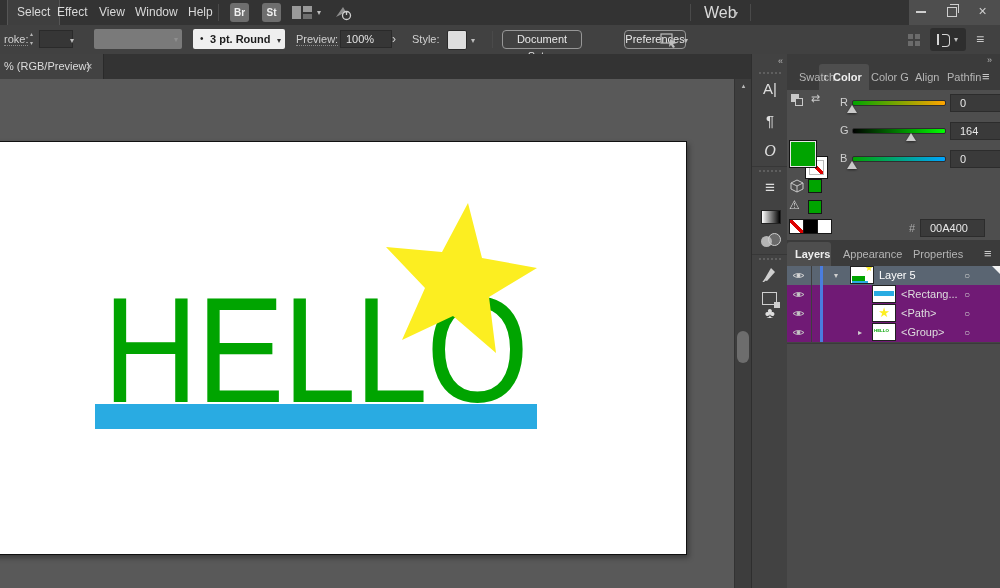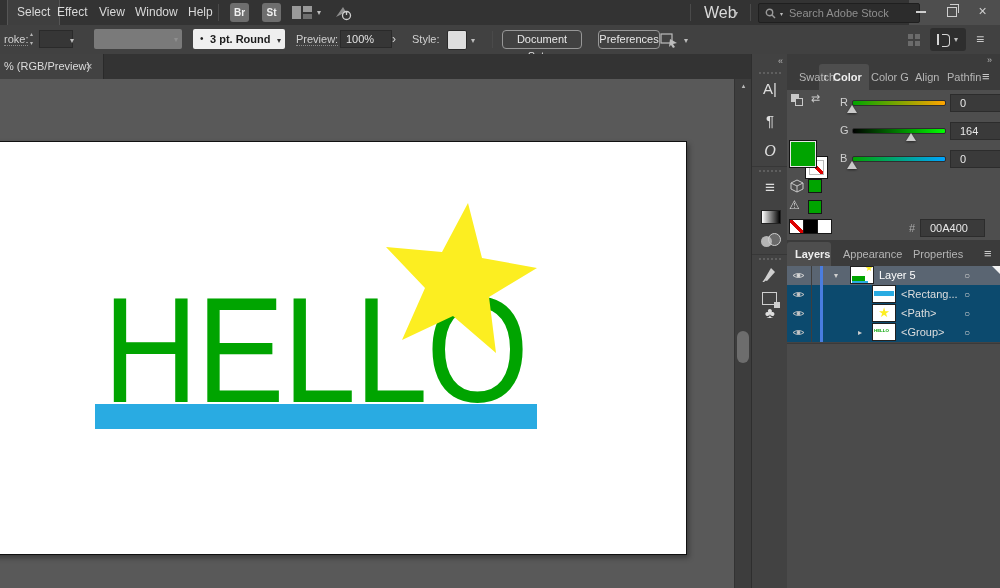--- a/index.html
+++ b/index.html
@@ -68,21 +68,21 @@
   .track{position:absolute;width:92px;height:4px;border-radius:2px;border:1px solid #2e2e2e;}
   .thumb{position:absolute;width:0;height:0;border-left:5px solid transparent;border-right:5px solid transparent;
          border-bottom:8px solid #c9c9c9;filter:drop-shadow(0 1px 1px rgba(0,0,0,.5));}
   .chlbl{position:absolute;color:#cfcfcf;}
   .mini-sq{position:absolute;width:12px;height:12px;background:#00A400;box-shadow:0 0 0 1px #161616;}
   .nbw{position:absolute;width:13px;height:13px;box-shadow:0 0 0 1px #181818;}
   #spectrum{position:absolute;left:2px;top:154px;width:196px;height:26px;border:1px solid #2b2b2b;
     background:linear-gradient(to bottom,rgba(0,0,0,0) 55%,rgba(0,0,0,.95) 100%),
     linear-gradient(90deg,#f00 0%,#ff0 16%,#0f0 33%,#0ff 50%,#00f 66%,#f0f 83%,#f00 100%);}
   #layersbody{position:absolute;left:0;top:212px;width:213px;height:322px;background:#4b4b4b;}
-  .lrow{position:absolute;left:0;width:213px;height:19px;background:#0c4a6e;border-bottom:1px solid #444;}
+  .lrow{position:absolute;left:0;width:213px;height:19px;background:#701a75;border-bottom:1px solid #444;}
   .lrow.sel{background:#5a6572;}
   .lrow .corner{position:absolute;right:0;top:0;width:0;height:0;border-left:8px solid transparent;border-top:8px solid #f2f2f2;}
   .ldiv{position:absolute;left:24px;top:0;width:1px;height:19px;background:#3e3e3e;}
   .lbar{position:absolute;left:33px;top:0;width:3px;height:19px;background:#4a7de0;}
   .lthumb{position:absolute;top:1px;width:22px;height:16px;background:#fff;box-shadow:0 0 0 1px #202020;overflow:hidden;}
   .lname{position:absolute;top:0;line-height:19px;color:#dedede;}
   .ltarget{position:absolute;left:177px;top:0;line-height:19px;color:#cfcfcf;font-size:10px;}
   .leye{position:absolute;left:5px;top:5px;}
   .lchev{position:absolute;top:0;line-height:19px;color:#cfcfcf;font-size:8px;}
   
@@ -115,28 +115,20 @@
     <span class="abs chev" style="left:317px;top:8px">▾</span>
     <svg class="abs" style="left:334px;top:4px" width="18" height="17">
       <path d="M2 13 L9 3 L12 8 Z" fill="#8d8d8d"></path>
       <circle cx="12.5" cy="11.5" r="4" fill="none" stroke="#cfcfcf" stroke-width="1.3"></circle>
       <line x1="12.5" y1="7" x2="12.5" y2="11" stroke="#cfcfcf" stroke-width="1.3"></line>
     </svg>
     <div class="vdiv" style="left:690px"></div>
     <span class="abs" style="left:704px;top:0;line-height:25px;font-size:16px;color:#d9d9d9">Web</span>
     <span class="abs chev" style="left:734px;top:9px">▾</span>
     <div class="vdiv" style="left:750px"></div>
-    <div id="searchbox" style="left:758px">
-      <svg width="11" height="11">
-        <circle cx="4.5" cy="4.5" r="3.2" fill="none" stroke="#9a9a9a" stroke-width="1.4"></circle>
-        <line x1="7" y1="7" x2="10" y2="10" stroke="#9a9a9a" stroke-width="1.4"></line>
-      </svg>
-      <span class="chev" style="font-size:6px">▾</span>
-      <input type="text" placeholder="Search Adobe Stock" style="">
-    </div>
     <div class="winbtn" style="left:905px"><span class="min"></span></div>
     <div class="winbtn" style="left:936px"><span class="rest"></span></div>
     <div class="winbtn" style="left:967px;font-size:14px"><span>×</span></div>
   </div>
 
   <div class="abs" id="controlbar">
     <span class="lbl" style="left:4px">roke:</span>
     <div class="stepper" style="left:27px">
       <span>▴</span>
         <span>▾</span>
@@ -153,21 +145,21 @@
     </div>
     <span class="lbl" style="left:296px">Preview:</span>
     <div class="field" style="left:340px;top:5px;width:40px">100%</div>
     <span class="abs" style="left:392px;top:7px;color:#cfcfcf;font-size:12px">›</span>
     <span class="lbl" style="left:412px;border-bottom:none">Style:</span>
     <div class="abs" style="left:447px;top:5px;width:18px;height:18px;background:#dedede;border:1px solid #2a2a2a;border-radius:2px"></div>
     <span class="abs chev" style="left:471px;top:11px">▾</span>
     <div class="vdiv" style="left:492px;top:6px"></div>
 
     <div class="cbtn" style="left:502px;width:78px;padding:0">Document Setup</div>
-    <div class="cbtn" style="left:598px;width:60px;padding:0">Preferences</div>
+    <div class="cbtn" style="left:624px;width:60px;padding:0">Preferences</div>
 
     <svg class="abs" style="left:660px;top:6px" width="20" height="17">
       <rect x="1" y="3" width="11" height="9" fill="none" stroke="#bdbdbd" stroke-width="1.2"></rect>
       <path d="M10 8 L17 12 L13 13 L15 16 L13 17 L11 14 L9 16 Z" fill="#bdbdbd"></path>
     </svg>
     <span class="abs chev" style="left:684px;top:11px">▾</span>
     <div class="abs" style="left:908px;top:9px;width:13px;height:13px">
       <div class="abs" style="left:0;top:0;width:5px;height:5px;background:#6b6b6b"></div>
       <div class="abs" style="left:7px;top:0;width:5px;height:5px;background:#6b6b6b"></div>
       <div class="abs" style="left:0;top:7px;width:5px;height:5px;background:#6b6b6b"></div>

